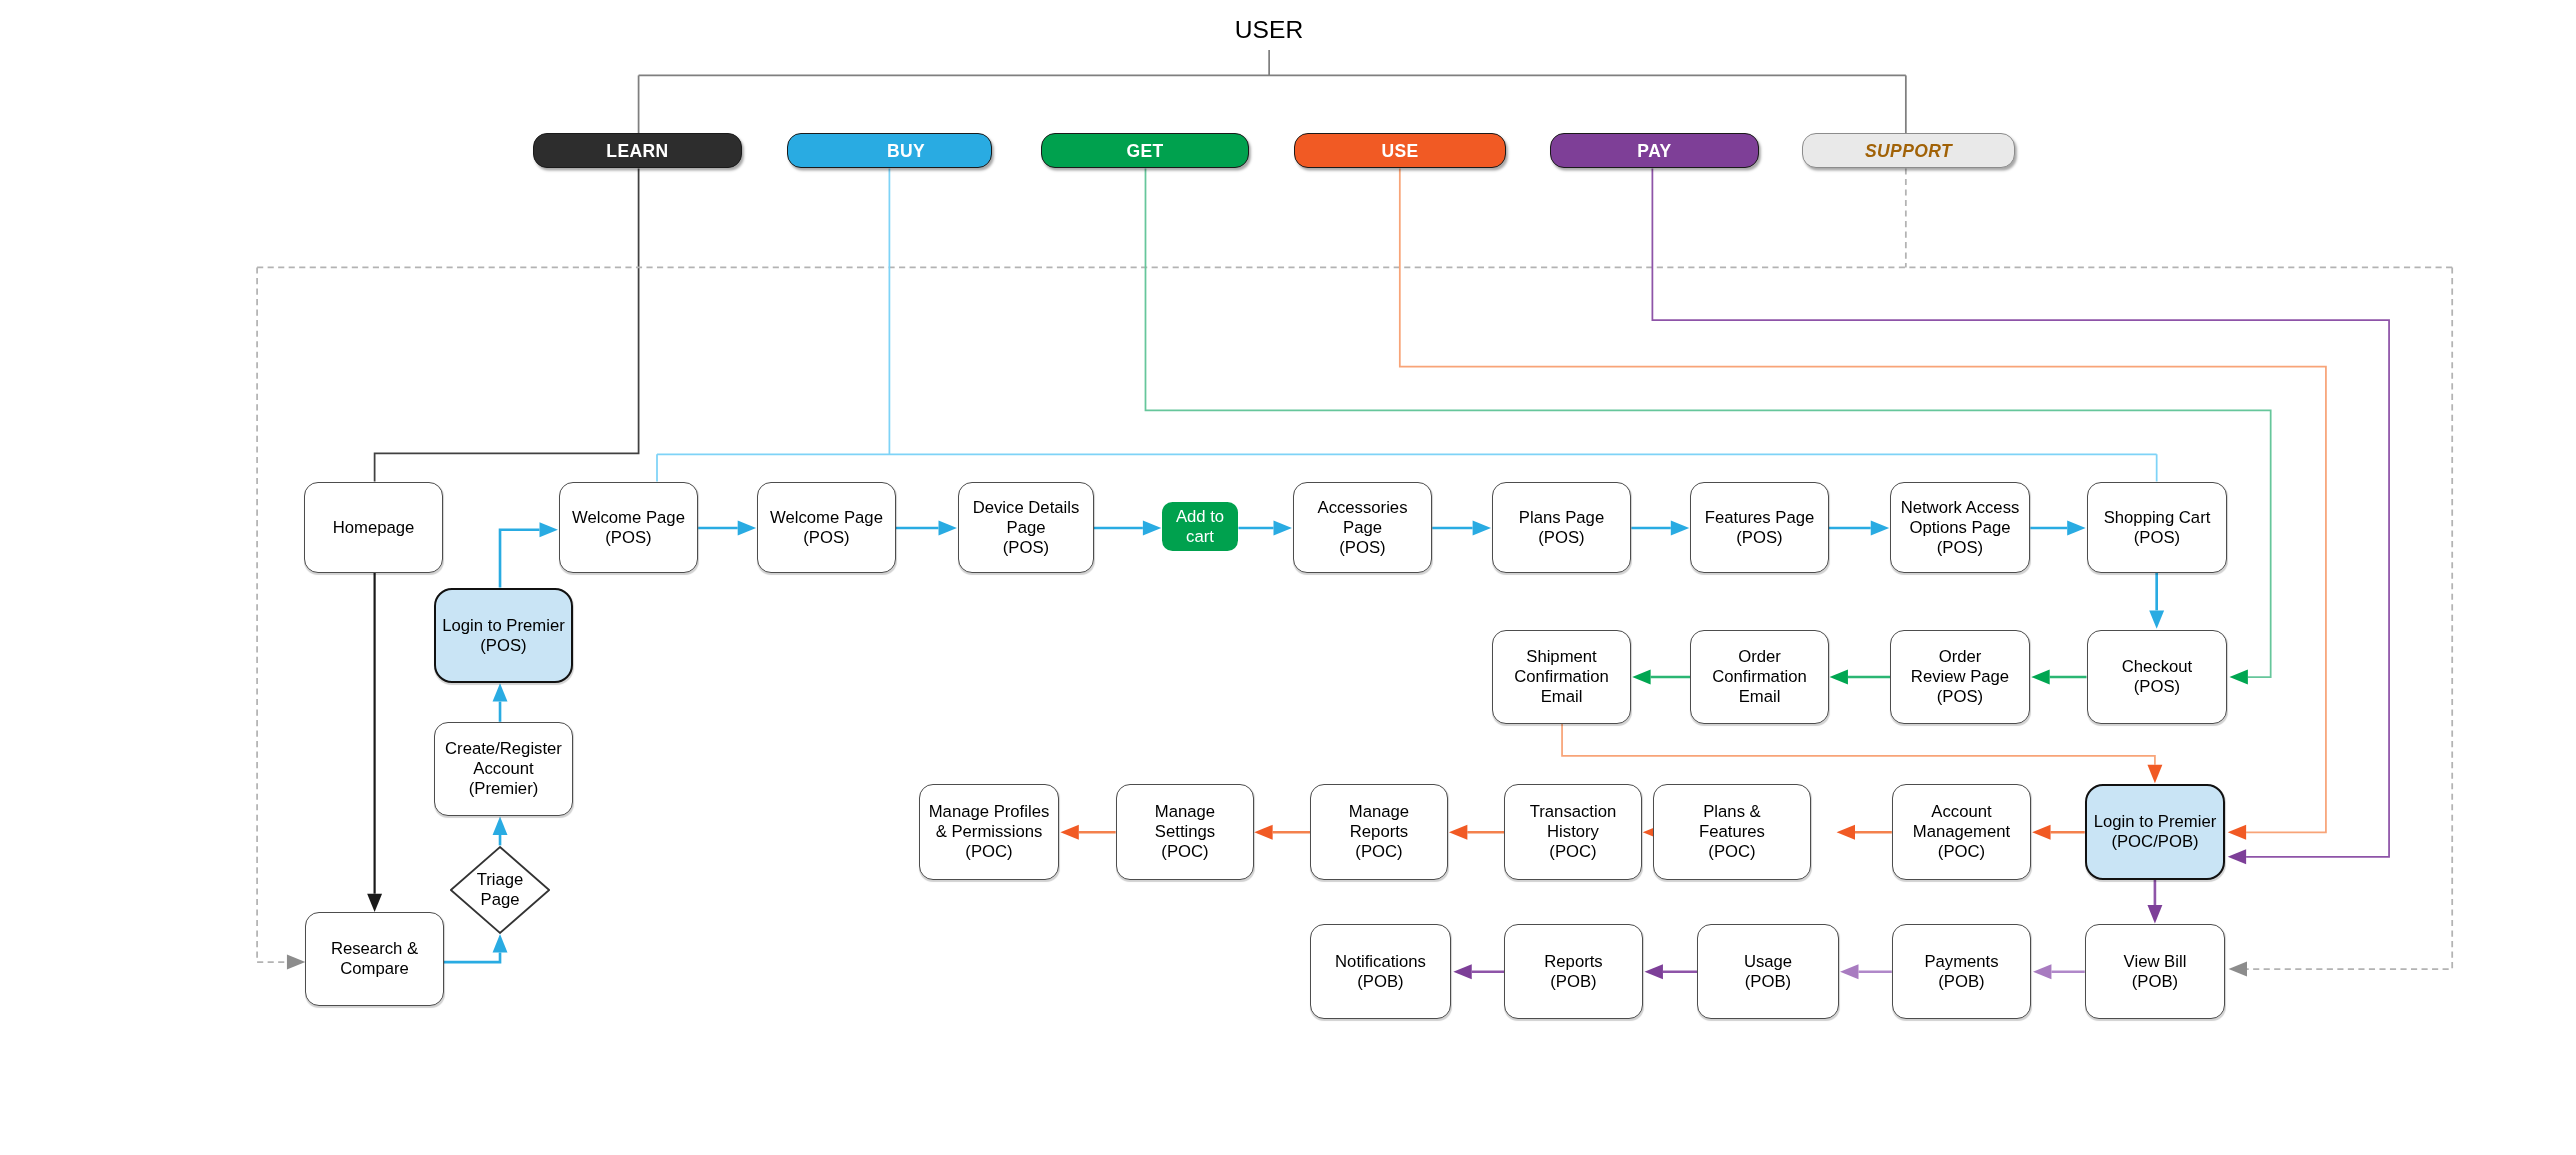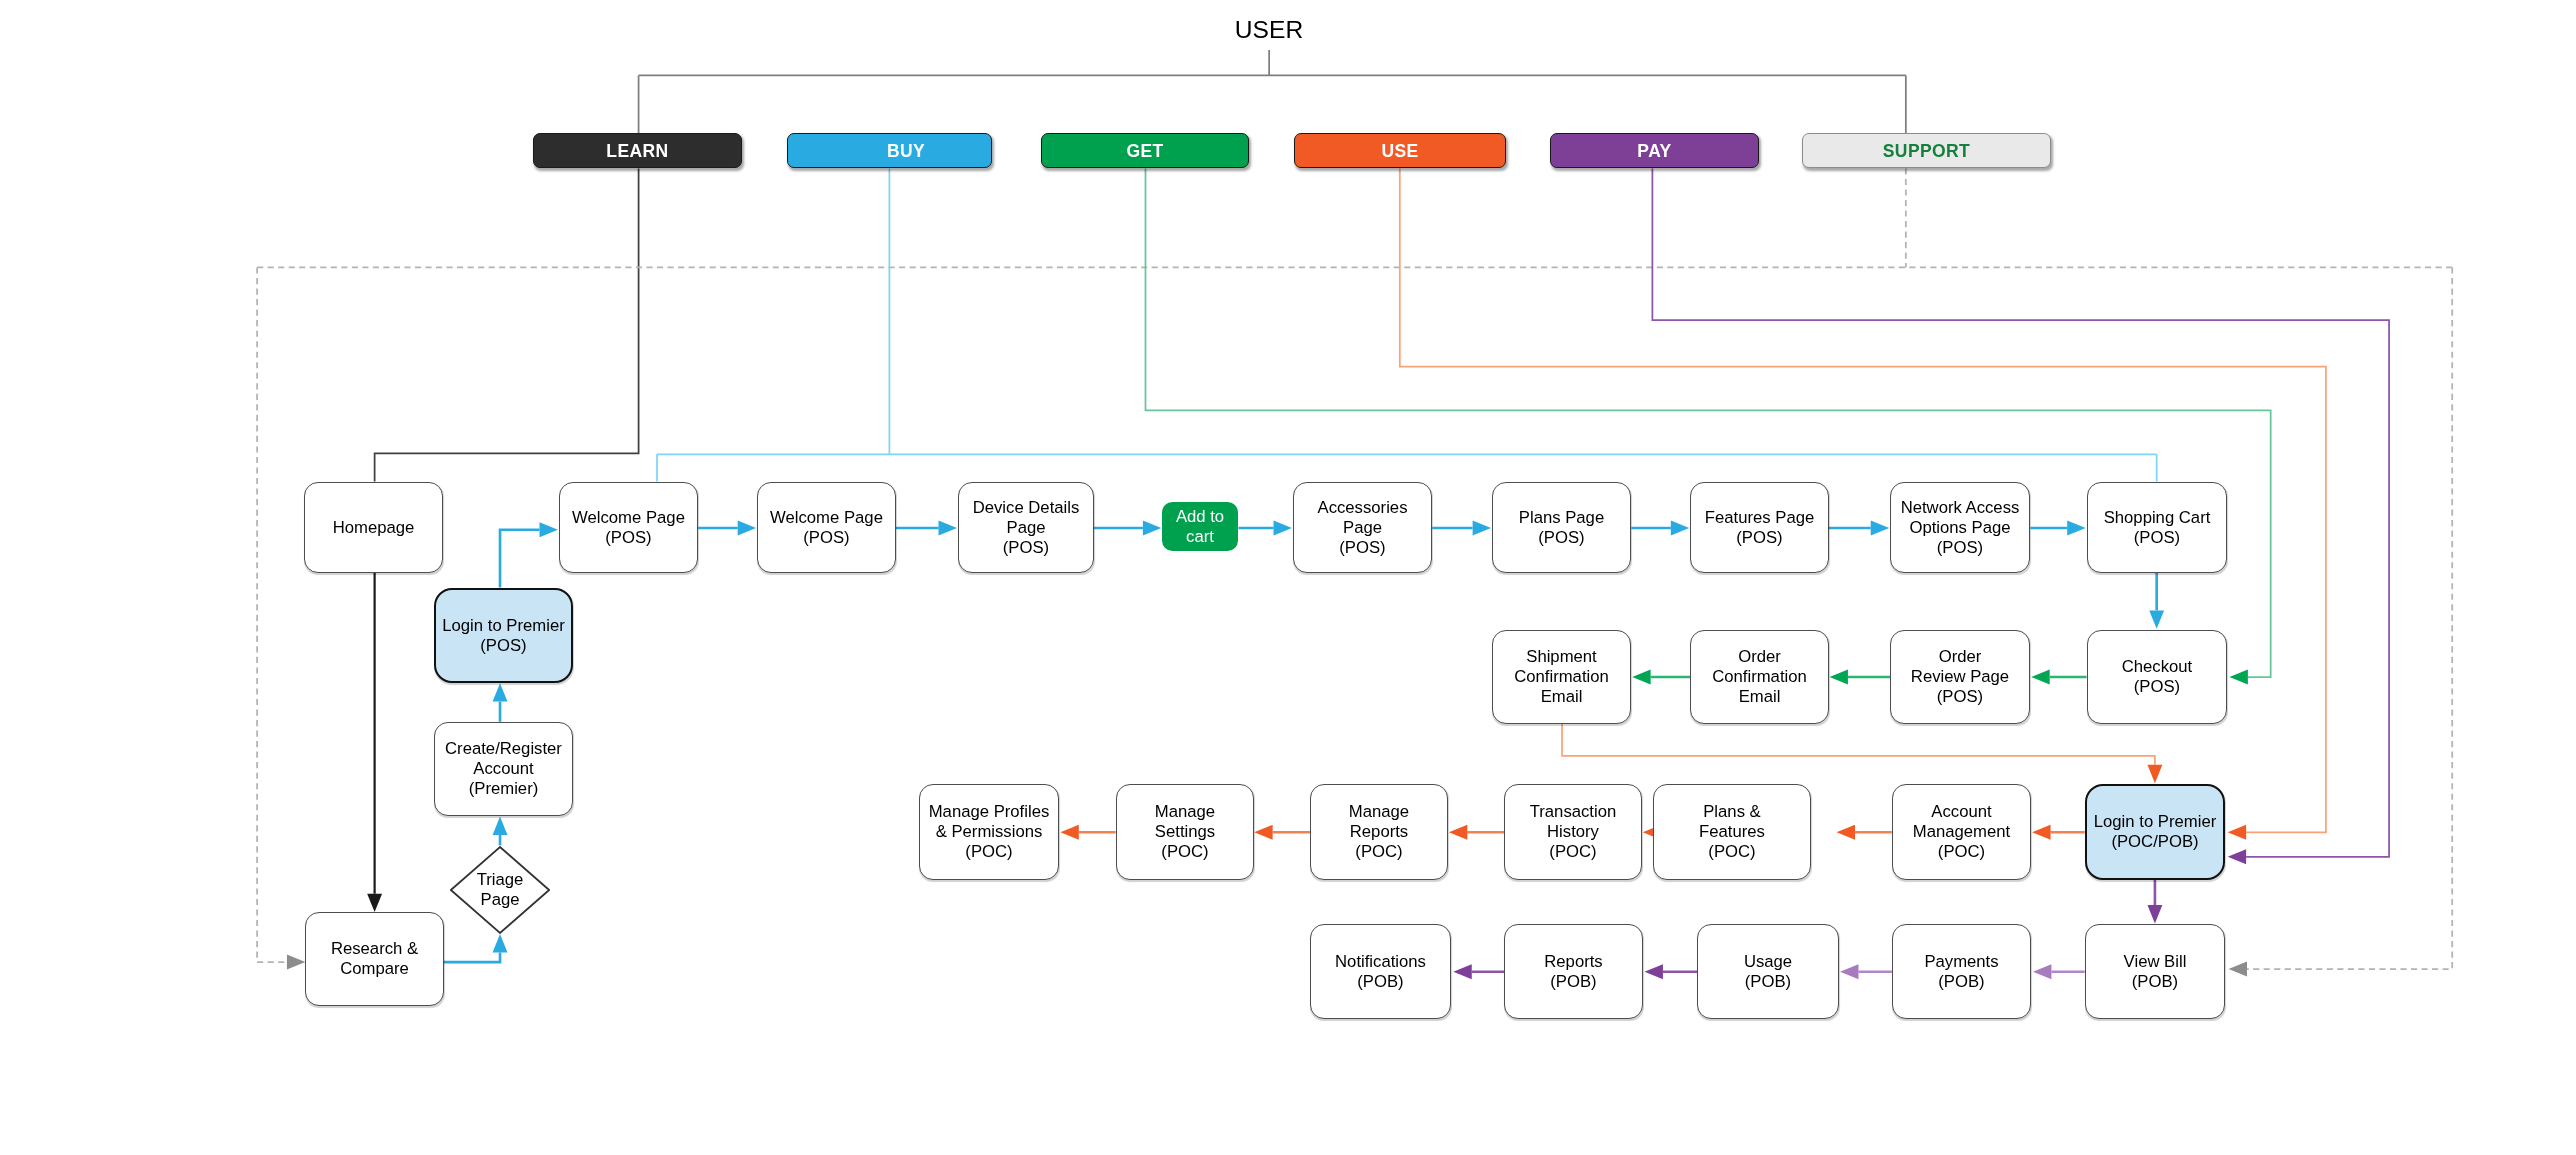--- a/index.html
+++ b/index.html
@@ -22,21 +22,21 @@
     box-shadow:0.9px 1.8px 0.9px rgba(0,0,0,0.18);
   }
   .node.highlight{
     background:#c9e4f5;border:2.6px solid #111;border-radius:18px;
     box-shadow:0.9px 1.8px 0.9px rgba(0,0,0,0.18);
   }
   .node.action{
     color:#fff;border:none;border-radius:10.5px;
   }
   .node.category{
-    font-weight:bold;font-size:17.5px;letter-spacing:0.4px;border-radius:7px;
+    font-weight:bold;font-size:17.5px;letter-spacing:0.4px;border-radius:14px;
     border:1.8px solid #1a1a1a;box-shadow:1.8px 2.6px 2.6px rgba(0,0,0,0.35);
   }
   .node.diamond{background:transparent;border:none;}
   .node.diamond svg{position:absolute;left:0;top:0;z-index:1;}
 </style>
 </head>
 <body>
 
 <div id="canvas">
   <div class="user-title">USER</div>
@@ -220,21 +220,21 @@
       </div>
       <div class="node category" style="left: 1041px; top: 133px; width: 208px; height: 35px; background: rgb(0, 161, 78); color: rgb(255, 255, 255); border-color: rgb(26, 26, 26);">
         <span class="lbl">GET</span>
       </div>
       <div class="node category" style="left: 1294px; top: 133px; width: 212px; height: 35px; background: rgb(241, 90, 36); color: rgb(255, 255, 255); border-color: rgb(26, 26, 26);">
         <span class="lbl">USE</span>
       </div>
       <div class="node category" style="left: 1550px; top: 133px; width: 209px; height: 35px; background: rgb(126, 63, 151); color: rgb(255, 255, 255); border-color: rgb(26, 26, 26);">
         <span class="lbl">PAY</span>
       </div>
-      <div class="node category" style="left: 1802px; top: 133px; width: 249px; height: 35px; background: rgb(233, 233, 233); color: #15803d; border-color: rgb(140, 140, 140);">
+      <div class="node category" style="left: 1802px; top: 133px; width: 213px; height: 35px; background: rgb(233, 233, 233); color: #a16207; border-color: rgb(140, 140, 140); font-style: italic;">
         <span class="lbl">SUPPORT</span>
       </div>
       <div class="node box" style="left: 304px; top: 482px; width: 139px; height: 91px;">
         <span class="lbl">Homepage</span>
       </div>
       <div class="node box" style="left: 559px; top: 482px; width: 139px; height: 91px;">
         <span class="lbl">Welcome Page
 (POS)</span>
       </div>
       <div class="node box" style="left: 757px; top: 482px; width: 139px; height: 91px;">

